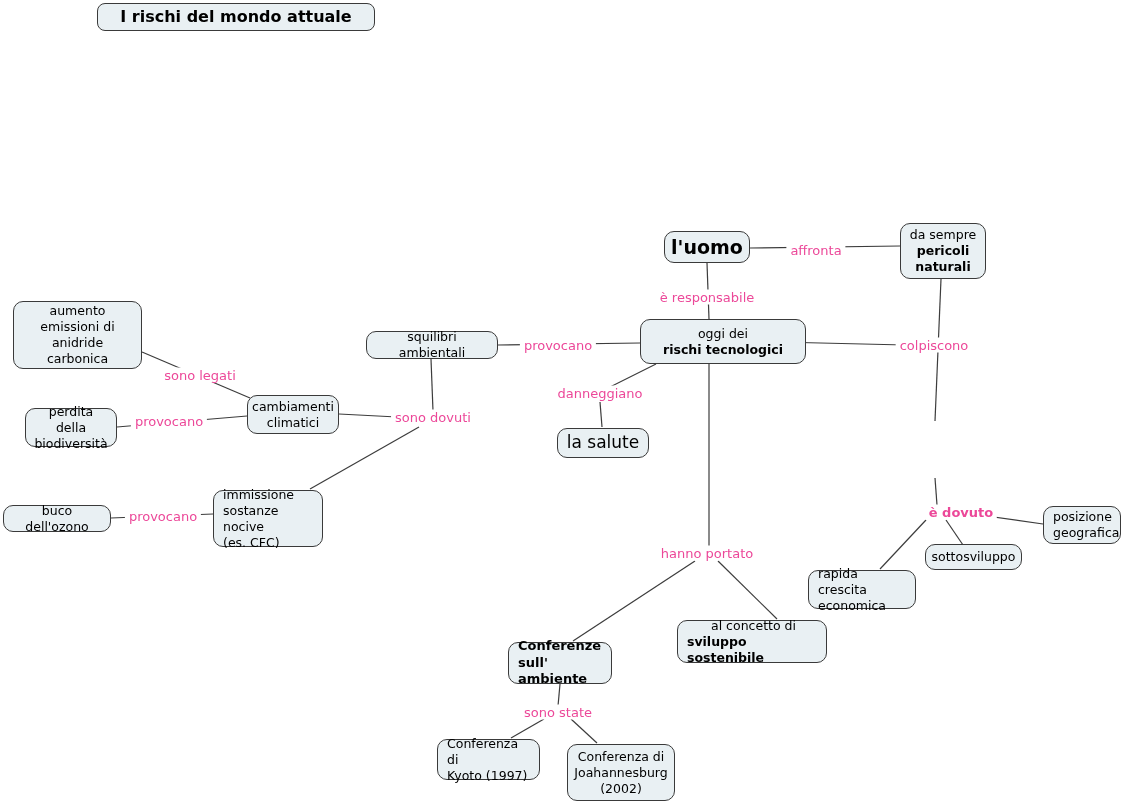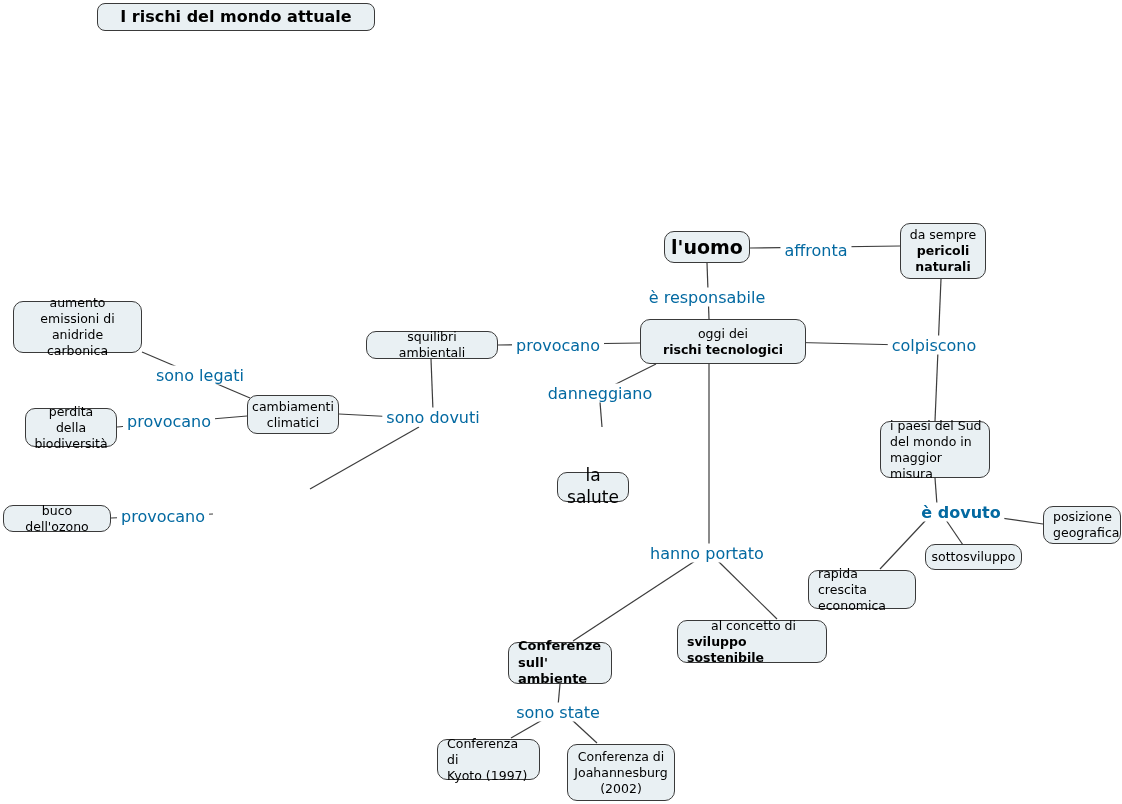--- a/index.html
+++ b/index.html
@@ -23,31 +23,31 @@
     border-radius:10px;
     display:flex;flex-direction:column;align-items:center;justify-content:center;
     text-align:center;font-size:12.5px;line-height:1.28;
     white-space:pre-line;padding:12px 6px;z-index:2;
   }
   .node.left{align-items:flex-start;text-align:left;padding-left:9px;}
   .node .bold{font-weight:bold;white-space:pre-line;}
   .node span{white-space:pre-line;}
   .edge-label{
     position:absolute;transform:translate(-50%,-50%);
-    background:#ffffff;padding:0 4px;font-size:16px;
-    white-space:nowrap;z-index:3;color:#0369a1;
+    background:#ffffff;padding:0 4px;font-size:13px;
+    white-space:nowrap;z-index:3;color:#ec4899;
   }
   
   #n-title{left:97px;top:3px;width:278px;height:28px;font-size:16px;font-weight:bold;border-radius:8px;}
   #n-uomo{left:664px;top:231px;width:86px;height:32px;font-size:19px;font-weight:bold;}
   #n-pericoli{left:900px;top:223px;width:86px;height:56px;}
   #n-rischi{left:640px;top:319px;width:166px;height:45px;}
   #n-squilibri{left:366px;top:331px;width:132px;height:28px;}
-  #n-salute{left:557px;top:428px;width:72px;height:30px;font-size:17px;margin-top:44px;}
-  #n-aumento{left:13px;top:301px;width:129px;height:52px;}
+  #n-salute{left:557px;top:428px;width:92px;height:30px;font-size:17px;}
+  #n-aumento{left:13px;top:301px;width:129px;height:68px;}
   #n-cambiamenti{left:247px;top:395px;width:92px;height:39px;}
   #n-perdita{left:25px;top:408px;width:92px;height:39px;}
   #n-buco{left:3px;top:505px;width:108px;height:27px;}
   #n-immissione{left:213px;top:490px;width:110px;height:57px;}
   #n-paesi{left:880px;top:421px;width:110px;height:57px;}
   #n-posizione{left:1043px;top:506px;width:78px;height:38px;align-items:flex-start;text-align:left;}
   #n-sotto{left:925px;top:544px;width:97px;height:26px;}
   #n-rapida{left:808px;top:570px;width:108px;height:39px;}
   #n-concetto{left:677px;top:620px;width:150px;height:43px;align-items:center;}
   #n-conferenze{left:508px;top:642px;width:104px;height:42px;font-size:13px;font-weight:bold;}
@@ -122,24 +122,24 @@
 anidride carbonica</div>
 
   <div class="node" id="n-cambiamenti">cambiamenti
 climatici</div>
 
   <div class="node" id="n-perdita">perdita della
 biodiversità</div>
 
   <div class="node" id="n-buco">buco dell'ozono</div>
 
+  <div class="node left" id="n-immissione">immissione
+sostanze nocive
+(es. CFC)</div>
 
-  <div class="node left" id="n-paesi">i paesi del Sud
-del mondo in
-maggior misura</div>
 
   <div class="node left" id="n-posizione">posizione
 geografica</div>
 
   <div class="node" id="n-sotto">sottosviluppo</div>
 
   <div class="node left" id="n-rapida">rapida crescita
 economica</div>
 
   <div class="node left" id="n-concetto">

